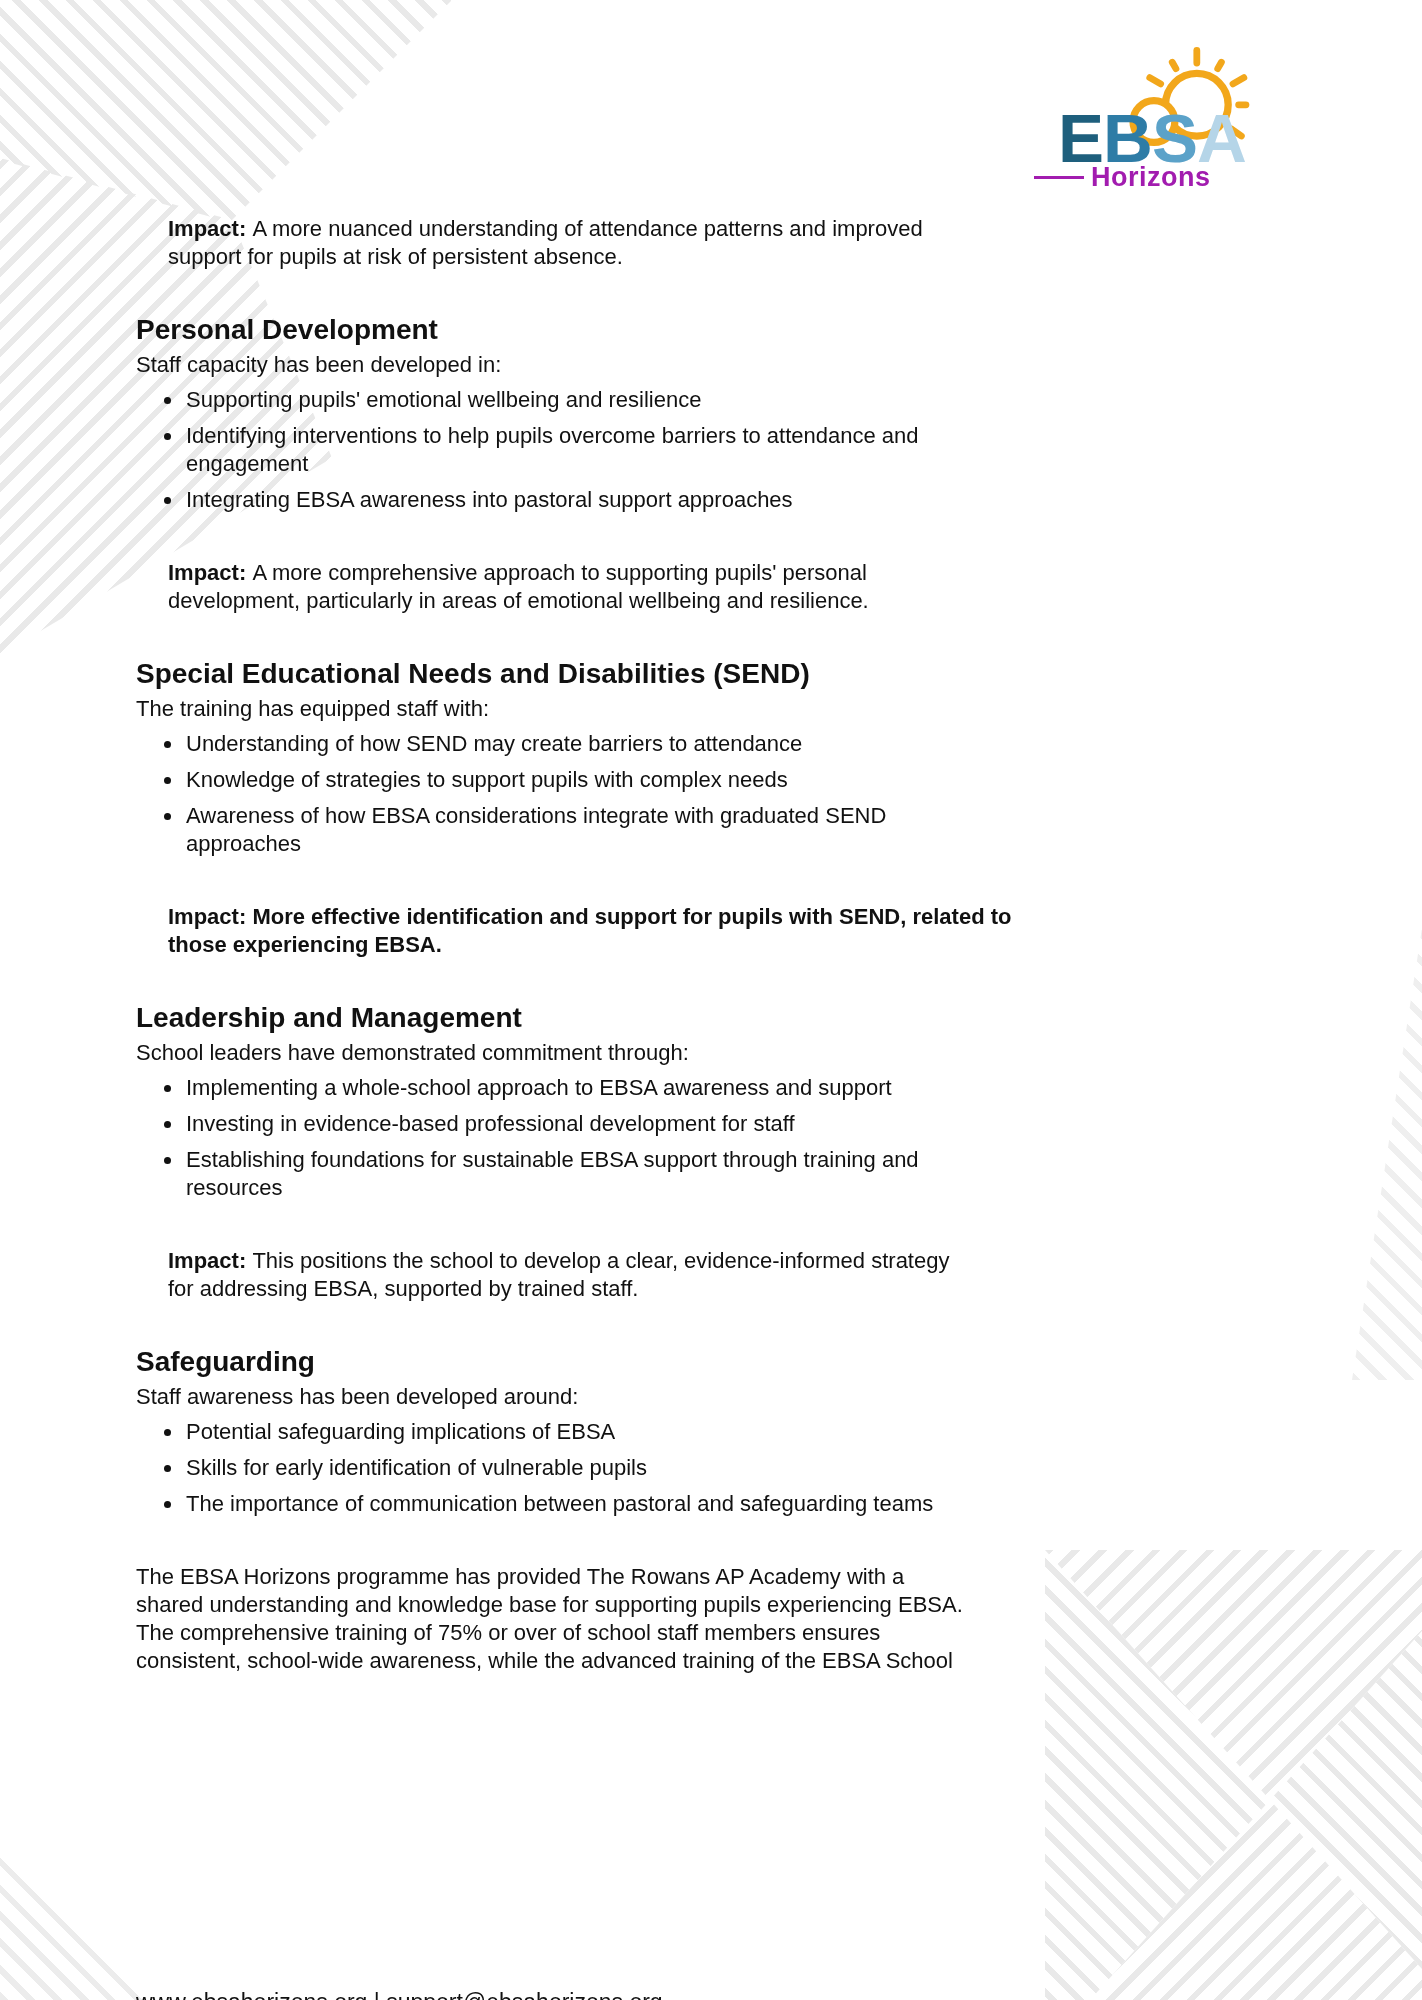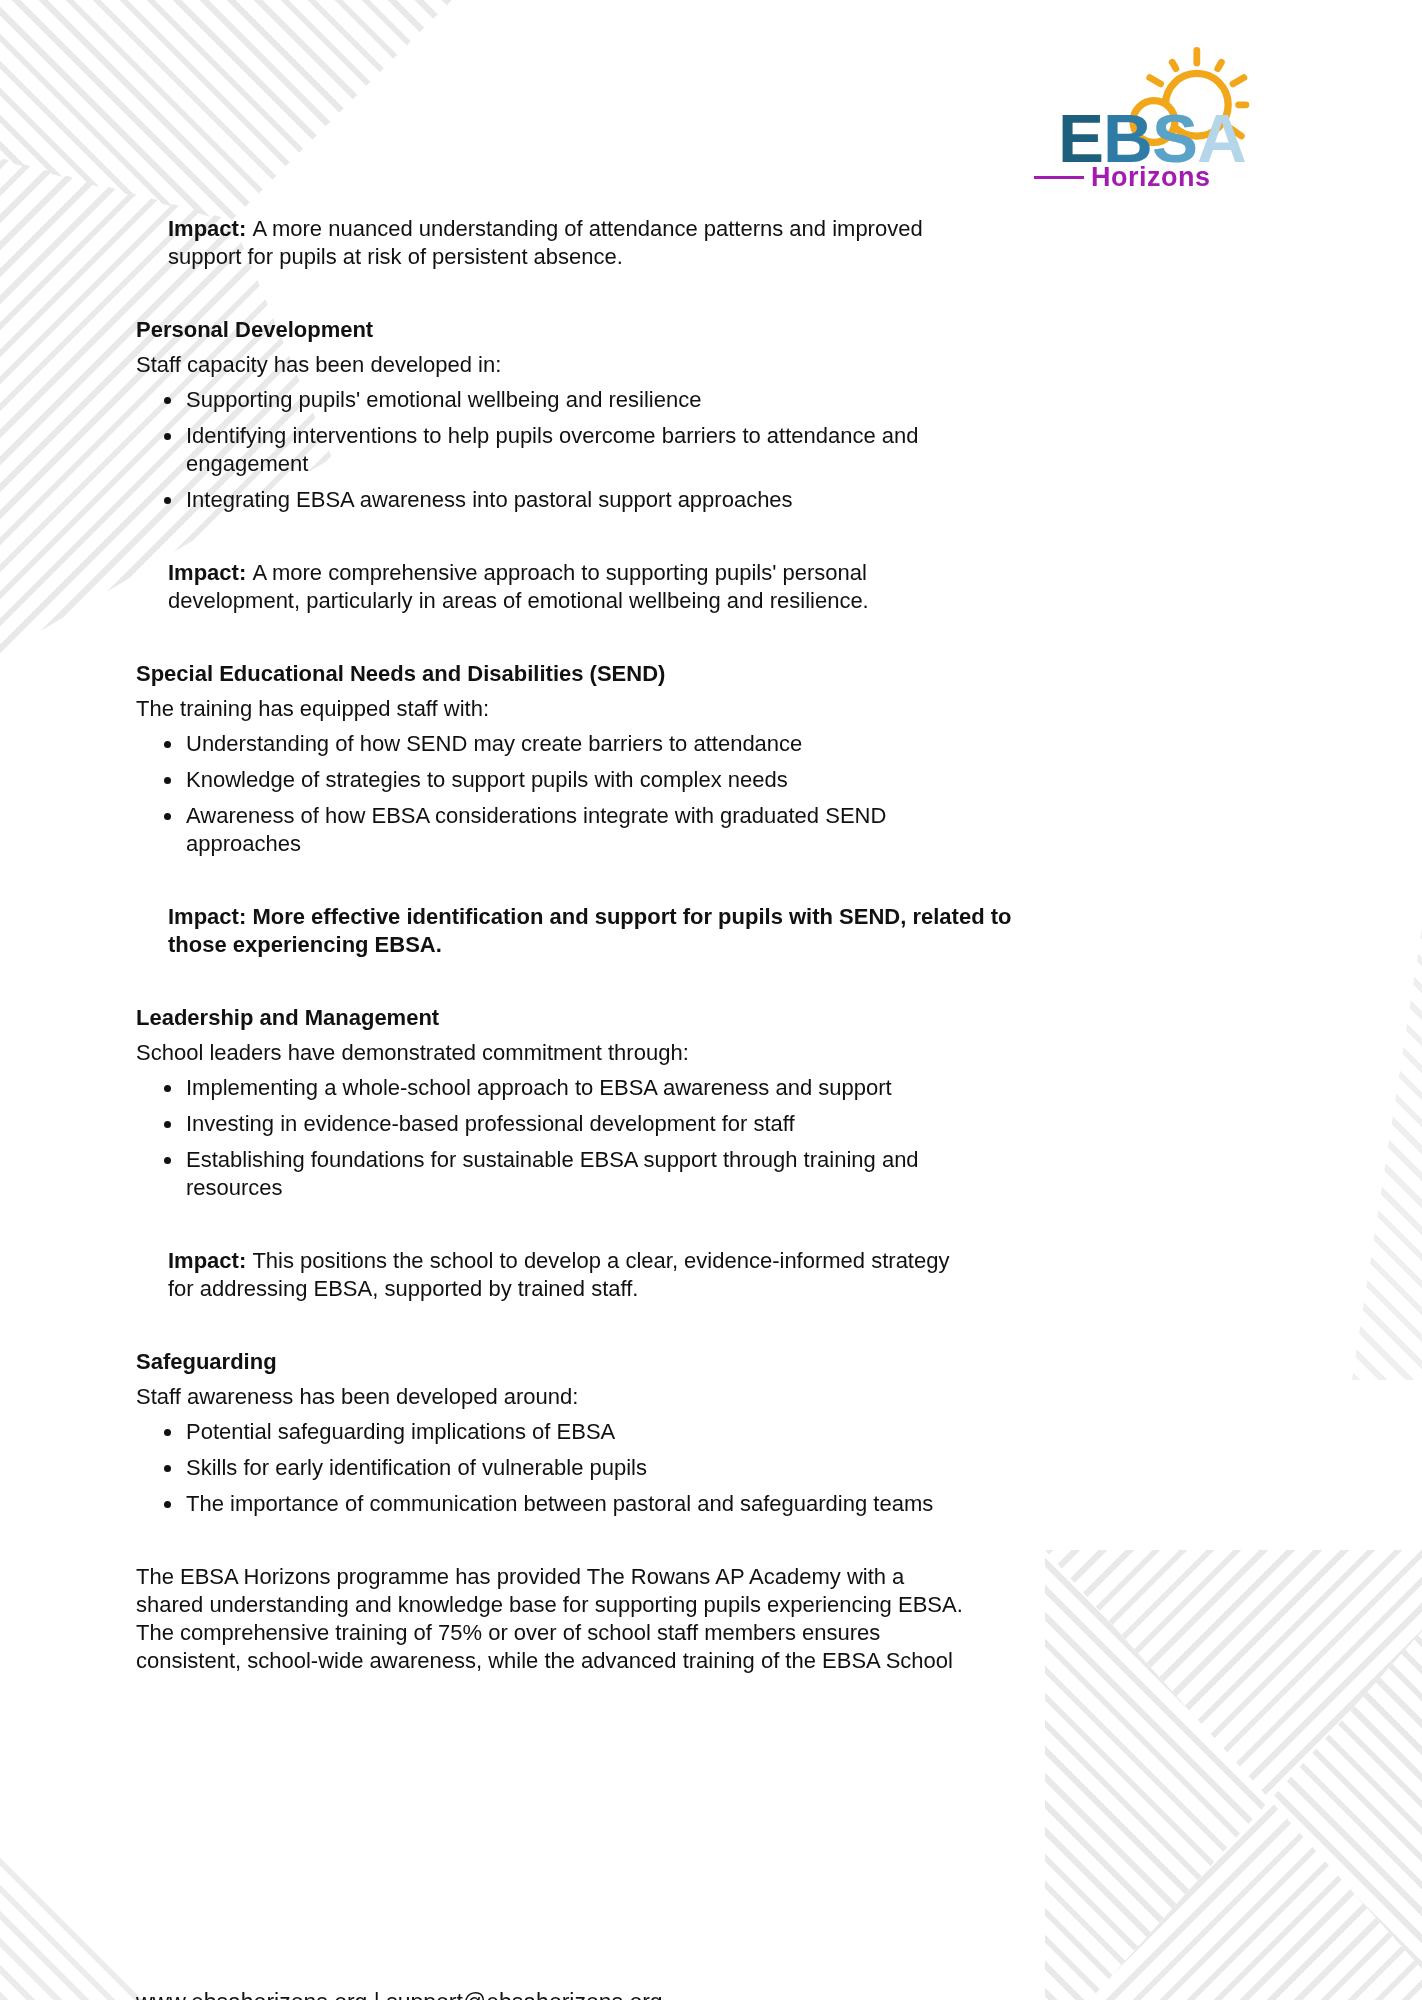--- a/index.html
+++ b/index.html
@@ -39,21 +39,21 @@
   .tagline-dash{display:inline-block;width:50px;height:3px;background:currentColor;}
   .tagline{font-size:27px;font-weight:700;letter-spacing:.5px;line-height:1;}
 
   
   .content{position:absolute;left:136px;top:215px;width:930px;font-size:22px;line-height:28px;}
   .blines{white-space:pre-line;}
   .impact{margin:45px 0 0 32px;}
   .impact.intro{margin-top:0;}
   .impact-label{margin-right:.28em;}
   .impact-bold{font-weight:700;}
-  .sec h3{margin:45px 0 7px;font-size:22px;line-height:28px;font-weight:700;}
+  .sec h3{margin:45px 0 7px;font-size:28px;line-height:28px;font-weight:700;}
   .lead{margin:0;}
   ul.bullets{margin:7px 0 0;padding-left:34px;list-style:disc;}
   ul.bullets li{padding-left:2px;margin-left:14px;}
   ul.bullets li + li{margin-top:8px;}
   .closing{margin:45px 0 0;}
   .footer{position:absolute;left:136px;top:1988px;font-size:23px;line-height:28px;}
 </style>
 </head>
 <body>
 

